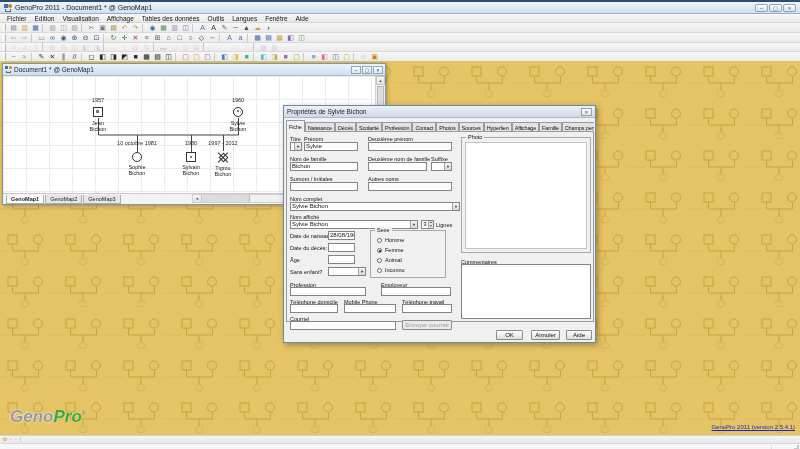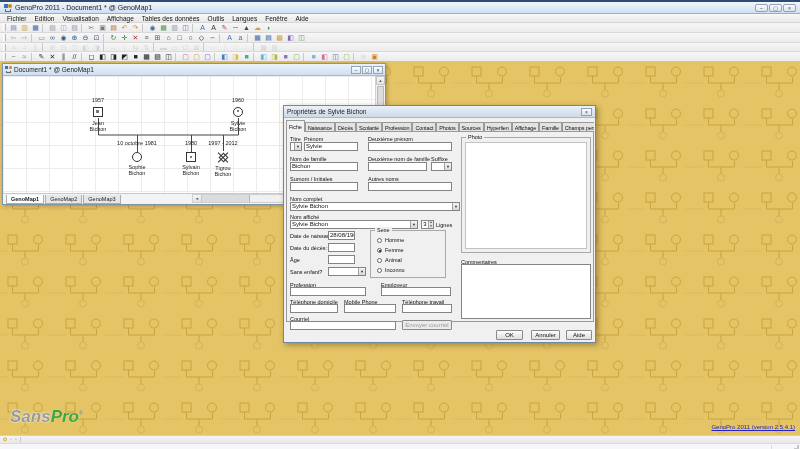--- a/index.html
+++ b/index.html
@@ -501,21 +501,21 @@
       </div>
 
       <span class="dl" style="left:177px;top:153px;">Commentaires</span>
       <span class="cbox" style="left:177px;top:158px;width:130px;height:55px;"></span>
 
       <span class="btn" style="left:212px;top:224px;width:27px;">OK</span>
       <span class="btn" style="left:247px;top:224px;width:29px;">Annuler</span>
       <span class="btn" style="left:282px;top:224px;width:26px;">Aide</span>
     </div>
 
-    <div class="logo"><span class="g">Sans</span><span class="p">Pro</span><span class="r">®</span></div>
+    <div class="logo"><span class="g">Geno</span><span class="p">Pro</span><span class="r">®</span></div>
     <div class="version">GenoPro 2011 (version 2.5.4.1)</div>
   </div>
 
   <div class="fstrip">
     <span style="display:flex;align-items:center;gap:3px;">
         <span class="fi" style="color: rgb(201, 162, 39);">✿</span>
         <span class="fi" style="color: rgb(154, 164, 173);">▫</span>
         <span class="fi" style="color: rgb(154, 164, 173);">▫</span>
       </span>
     <span class="fsep"></span>

